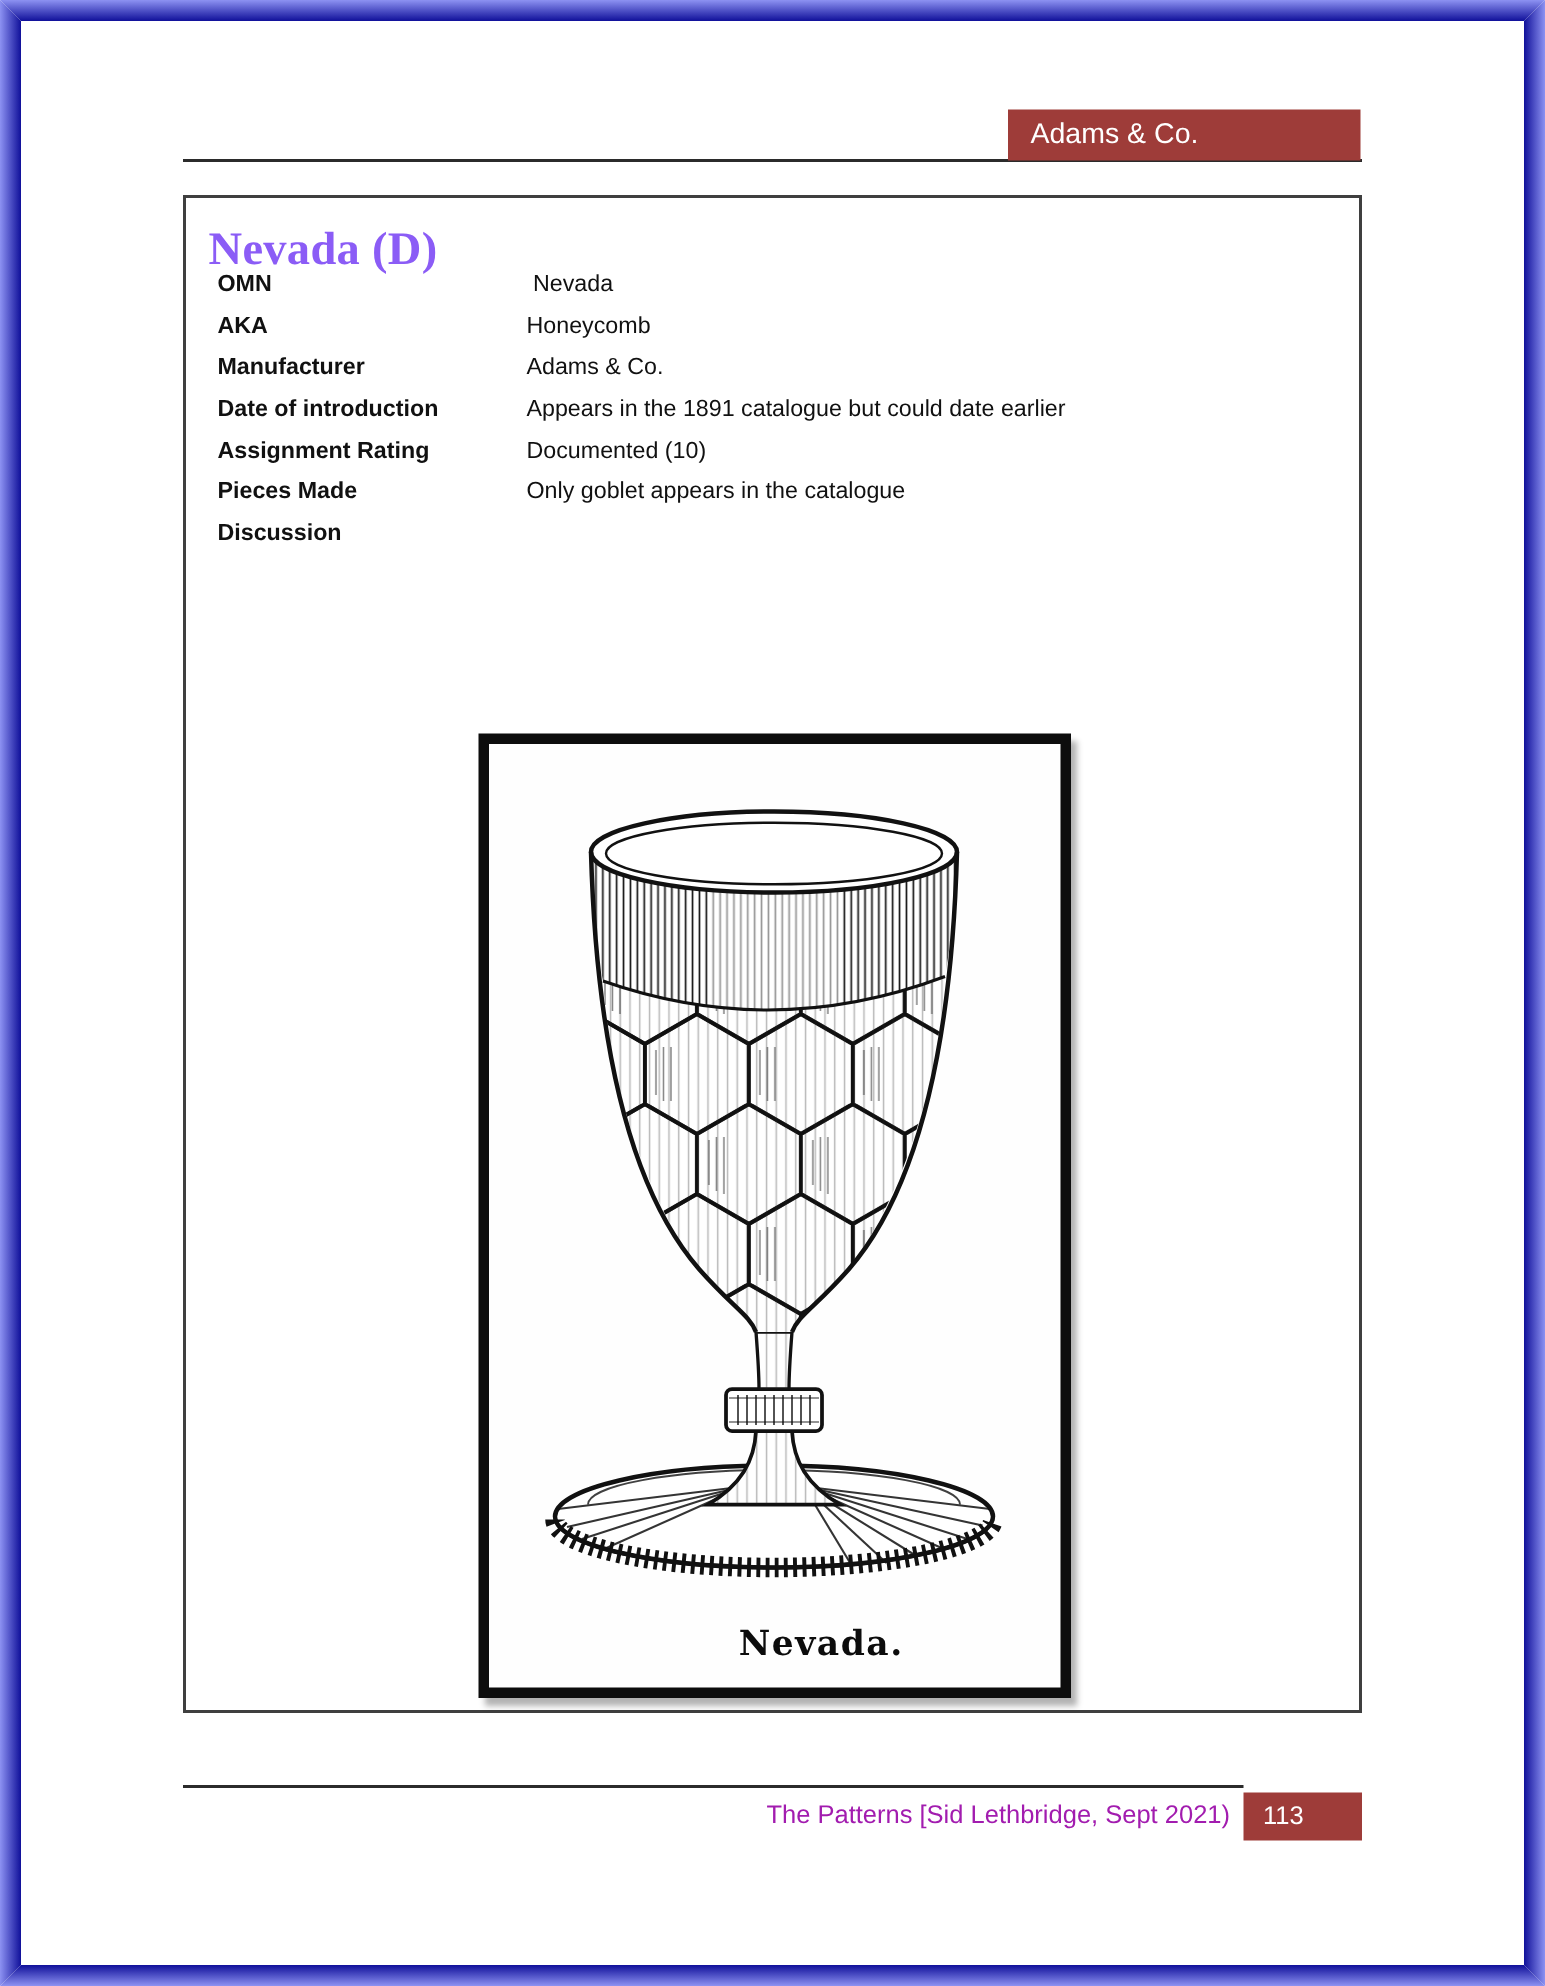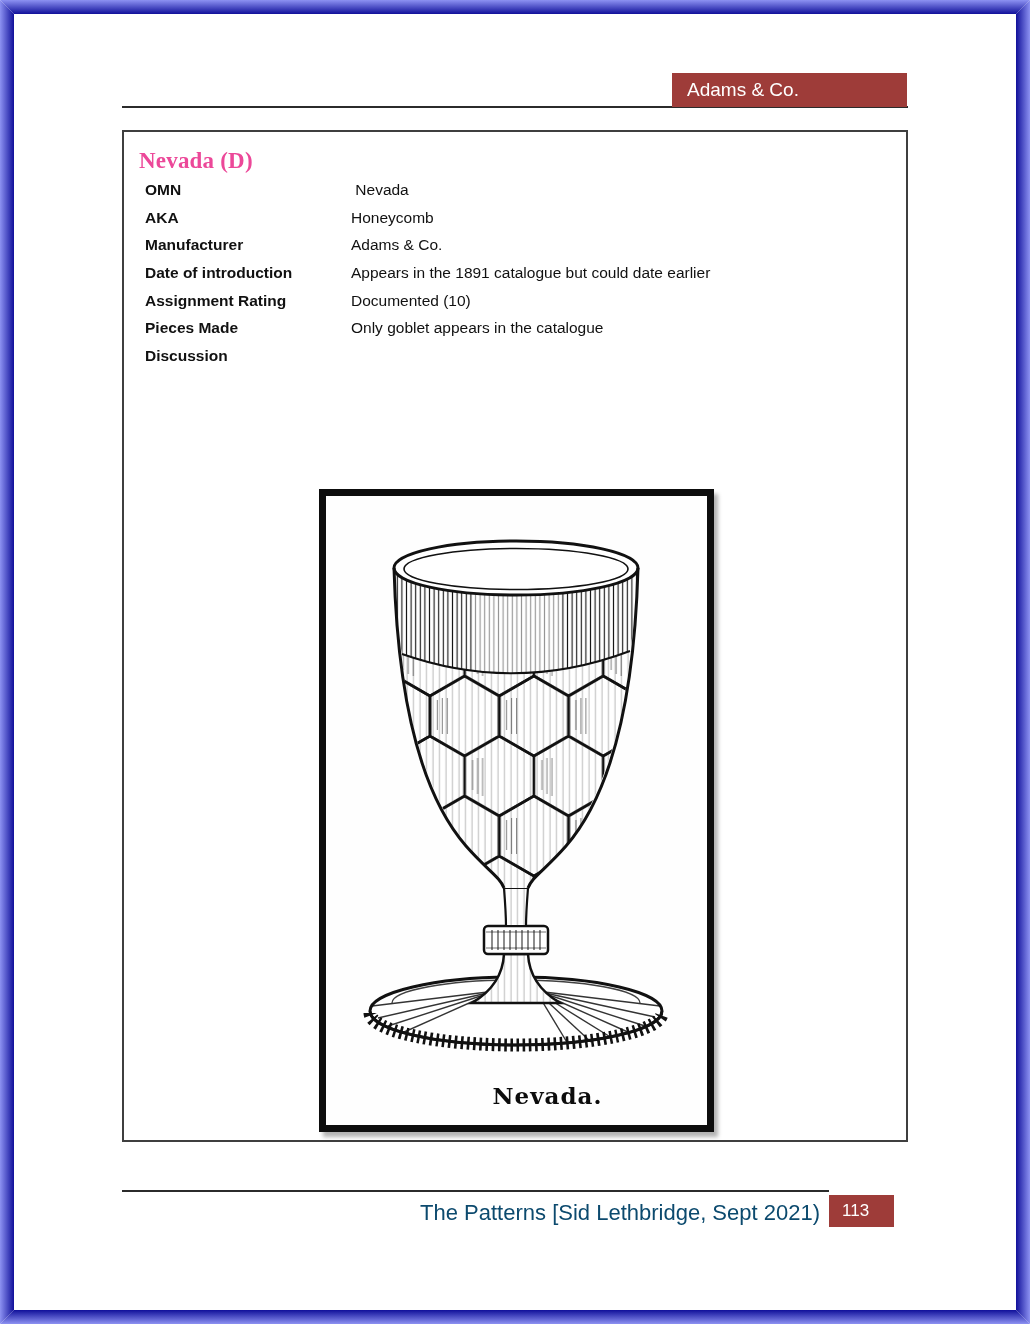--- a/index.html
+++ b/index.html
@@ -33,21 +33,21 @@
   .header-rule { position:absolute; left:108px; top:92px; width:786px; height:2px; background:#2b2b2b; }
 
   
   .pattern-card {
     position:absolute; left:108px; top:116px; width:786px; height:1012px;
     border:2px solid #3f3f3f; box-sizing:border-box; background:#fff;
   }
   .pattern-title {
     position:absolute; left:15px; top:16px;
     font-family:"Liberation Serif", serif; font-weight:bold;
-    font-size:23px; color:#ec4899; letter-spacing:0.2px;
+    font-size:31px; color:#8b5cf6; letter-spacing:0.2px;
   }
   .fields { position:absolute; left:9px; top:49px; width:760px; }
   .field-row { display:flex; height:27.7px; align-items:flex-start;margin-left:12px; }
   .field-label { width:206px; font-weight:bold; font-size:15.5px; color:#111; }
   .field-value { flex:1; font-size:15.5px; color:#111; white-space:pre-wrap; }
 
   
   .goblet-figure {
     position:absolute; left:195px; top:357px; width:395px; height:643px;
     border:7px solid #0d0d0d; box-sizing:border-box; background:#fefefe;
@@ -57,24 +57,24 @@
   .figure-caption {
     position:absolute; left:0; top:586px; width:443px; text-align:center;
     font-family:"DejaVu Serif", serif; font-weight:bold; font-size:23px;
     color:#0c0c0c; letter-spacing:1px;
   }
 
   
   .footer-rule { position:absolute; left:108px; top:1176px; width:707px; height:2px; background:#2b2b2b; }
   .footer-credit {
     position:absolute; left:108px; top:1186px; width:698px; text-align:right;
-    font-size:22px; color:#0c4a6e;
+    font-size:17px; color:#a21caf;
   }
   .page-number-badge {
-    position:absolute; left:815px; top:1181px; width:65px; height:32px;
+    position:absolute; left:815px; top:1181px; width:79px; height:32px;
     background:#9e3c39; color:#fff; font-size:17px; line-height:32px;
     padding-left:13px; box-sizing:border-box;
   }
 </style>
 </head>
 <body>
 
 <div class="page">
 
   <div class="bframe bframe-top"></div>

